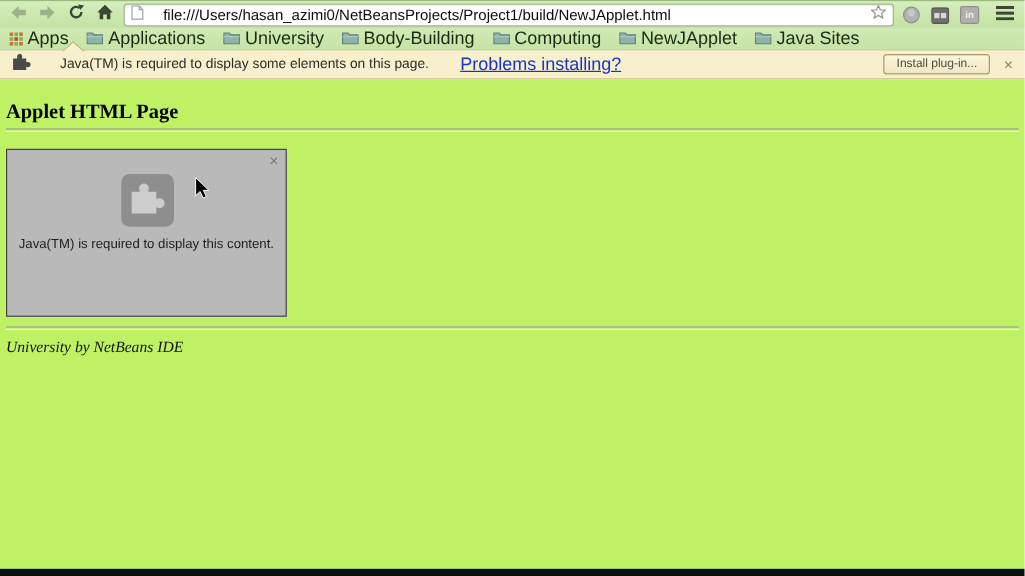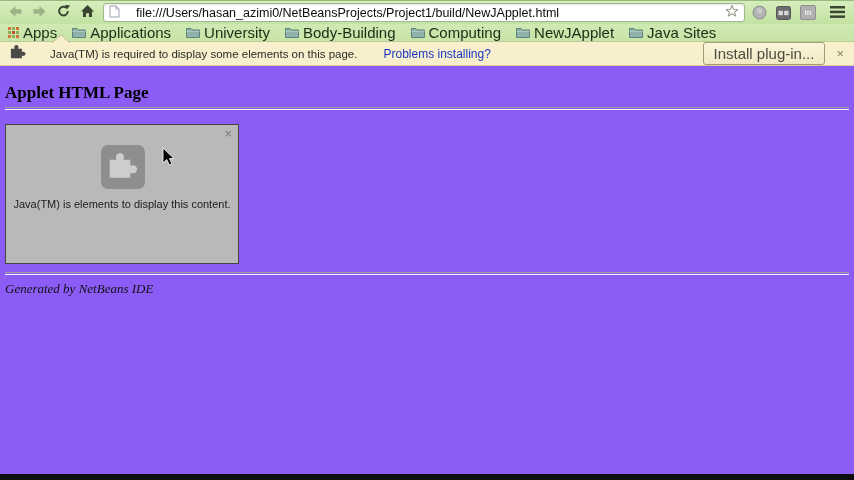--- a/index.html
+++ b/index.html
@@ -42,30 +42,30 @@
   .apps-grid span:nth-child(6), .apps-grid span:nth-child(8) { background:#8fae53; }
   .apps-grid span:nth-child(5) { background:#c24b33; }
   
   .infobar {
     position:absolute; top:41px; left:0; width:100%; height:25px; box-sizing:border-box;
     background:#f8f0cd; border-top:1px solid #b9cc99; border-bottom:1px solid #d8cd9d;
     display:flex; align-items:center; padding:0 10px; gap:20px;
   }
   .notch { position:absolute; top:-8px; left:52px; }
   .infobar-msg { font-size:11.5px; color:#2b2b2b; margin-left:4px; }
-  .infobar-link { font-size:12px; color:#1a35c4; margin-left:6px; cursor:pointer; }
+  .infobar-link { font-size:15px; color:#1a35c4; text-decoration:underline; margin-left:6px; cursor:pointer; }
   .infobar-right { margin-left:auto; display:flex; align-items:center; gap:11px; }
   .install-btn {
-    font-family:"Liberation Sans", sans-serif; font-size:15px; color:#4b4b42;
+    font-family:"Liberation Sans", sans-serif; font-size:10px; color:#4b4b42;
     background:linear-gradient(#fbf5dc, #f1e8c2); border:1px solid #a59c6d; border-radius:3px;
     padding:2px 10px; cursor:pointer;
   }
   .infobar-close { color:#8a8160; font-size:13px; line-height:1; cursor:pointer; }
   
-  .page { position:absolute; top:66px; left:0; width:100%; height:408px; box-sizing:border-box; background:#8b5cf6; padding:0 5px; }
+  .page { position:absolute; top:66px; left:0; width:100%; height:408px; box-sizing:border-box; background:#bef264; padding:0 5px; }
   .page-title {
     font-family:"Liberation Serif", serif; font-weight:bold; font-size:17px; line-height:18px;
     color:#000; margin:18px 0 5px 0;
   }
   .rule { height:1px; border:0; border-top:1px solid #9e9e9e; border-bottom:1px solid #f1f1f1; margin:0; }
   .applet-box { position:relative; margin-top:14px; width:232px; height:138px; background:#b9b9b9; border:1px solid #454545; }
   .applet-close { position:absolute; top:2px; right:6px; color:#777; font-size:13px; line-height:1; cursor:pointer; }
   .applet-tile {
     position:absolute; left:95px; top:20px; width:44px; height:44px;
     background:#8e8e8e; border-radius:7px; display:flex; align-items:center; justify-content:center; cursor:pointer;
@@ -234,24 +234,24 @@
     <hr class="rule">
     <div class="applet-box">
       <span class="applet-close">×</span>
       <div class="applet-tile">
         <span>
           <svg width="30" height="28" viewBox="0 0 35 32">
               <path d="M2,10 L10,10 C8,5.5 10.5,2 14,2 C17.5,2 20,5.5 18,10 L26,10 L26,17 C30.5,15 34,17.5 34,21 C34,24.5 30.5,27 26,25 L26,31 L2,31 Z" fill="#cdcdcd"></path>
             </svg>
         </span>
       </div>
-      <div class="applet-msg">Java(TM) is elements to display this content.</div>
+      <div class="applet-msg">Java(TM) is required to display this content.</div>
     </div>
     <hr class="rule rule2">
-    <div class="footer-note">Generated by NetBeans IDE</div>
+    <div class="footer-note">University by NetBeans IDE</div>
   </div>
 
   <div class="cursor">
     <svg width="13" height="19" viewBox="0 0 13 19">
         <path d="M1,1 L1,16 L4.8,12.6 L7.3,18 L10,16.8 L7.4,11.6 L12,11.6 Z" fill="#000" stroke="#fff" stroke-width="0.8"></path>
       </svg>
   </div>
 
   <div class="bottom-edge"></div>
 </div>

